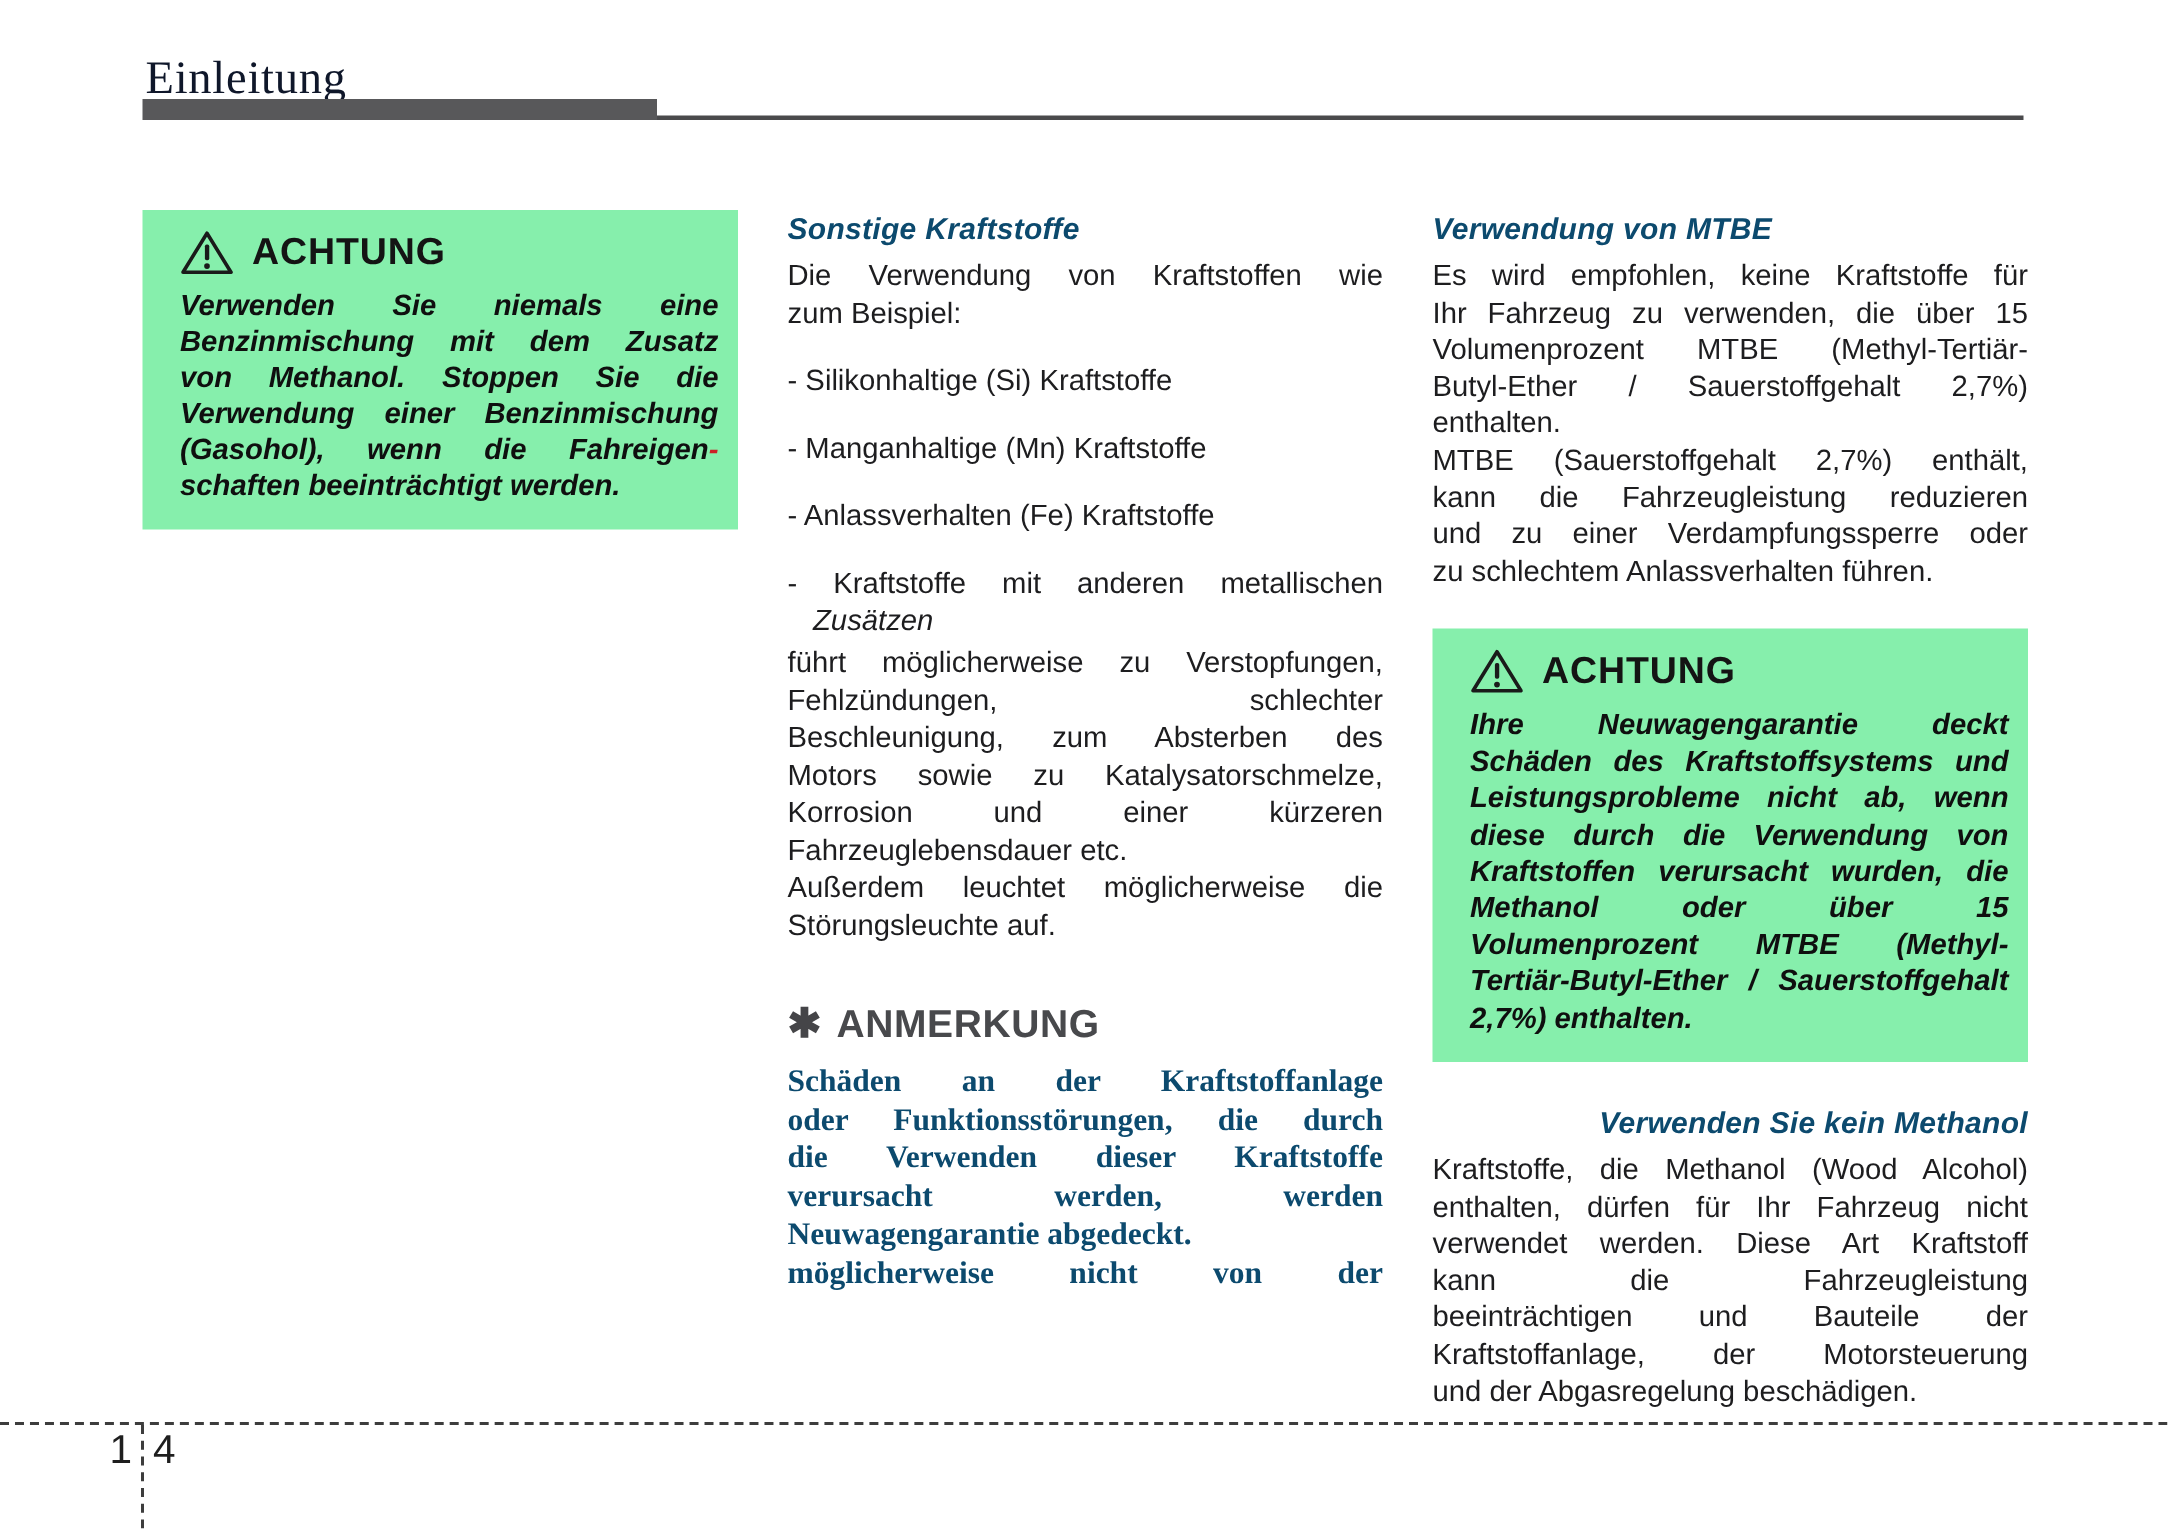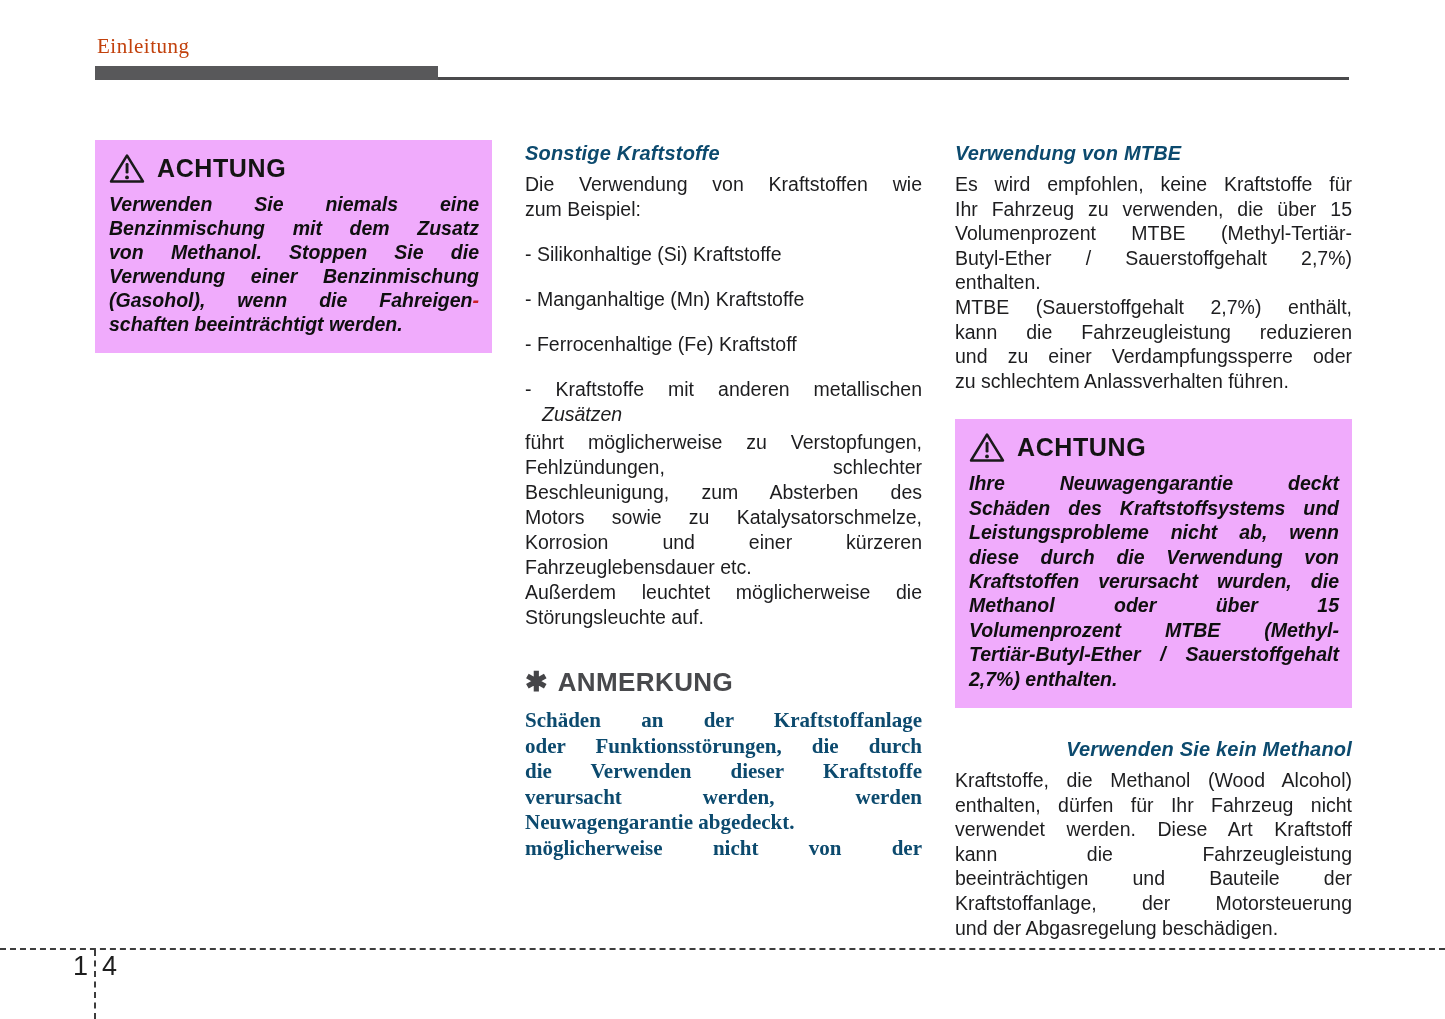--- a/index.html
+++ b/index.html
@@ -6,21 +6,21 @@
   body {
     width:1445px; height:1019px; position:relative;
     background:#ffffff; overflow:hidden;
     font-family:"Liberation Sans", sans-serif;
   }
 
   
   .page-title {
     position:absolute; left:97px; top:34px;
     font-family:"Liberation Serif", serif;
-    font-size:21px; color:#c2410c; letter-spacing:0.5px;
+    font-size:31px; color:#0f172a; letter-spacing:0.5px;
   }
   .rule-thick { position:absolute; left:95px; top:66px; width:343px; height:14px; background:#58585a; }
   .rule-thin  { position:absolute; left:438px; top:77px; width:911px; height:3px; background:#4a4a4c; }
 
   
   .col { position:absolute; top:140px; width:397px; }
   .col-left  { left:95px;  }
   .col-mid   { left:525px; }
   .col-right { left:955px; }
 
@@ -32,22 +32,22 @@
   .b-line { font-size:19.5px; line-height:25px; color:#1d1d1f; }
   .col-right .b-line { line-height:24.6px; }
   .j { text-align:justify; text-align-last:justify; }
 
   .list-block { margin-top:6px; margin-bottom:3px; }
   .list-line { margin-top:20px; }
   .hang { padding-left:17px;font-style:italic; }
 
   
   .caution-box {
-    background:#f0abfc; width:100%; box-sizing:border-box;
-    padding:9px 13px 17px 14px;
+    background:#86efac; width:100%; box-sizing:border-box;
+    padding:9px 13px 17px 25px;
   }
   .caution-title-row { display:flex; align-items:center; gap:12px; margin:4px 0 8px 0; }
   .caution-title {
     font-size:25px; font-weight:bold; color:#141414; letter-spacing:0.6px;
   }
   .w-icon { display:inline-flex; flex:0 0 auto; }
   .c-line {
     font-size:19.5px; font-weight:bold; font-style:italic;
     line-height:24px; color:#0f0f0f;
   }
@@ -104,21 +104,21 @@
 
 <div class="col col-mid">
   <div class="subhead">Sonstige Kraftstoffe</div>
 
   <div class="b-line j">Die Verwendung von Kraftstoffen wie</div>
   <div class="b-line">zum Beispiel:</div>
 
   <div class="list-block">
     <div class="b-line list-line">- Silikonhaltige (Si) Kraftstoffe</div>
     <div class="b-line list-line">- Manganhaltige (Mn) Kraftstoffe</div>
-    <div class="b-line list-line">- Ferrocenhaltige (Fe) Kraftstoff</div>
+    <div class="b-line list-line">- Anlassverhalten (Fe) Kraftstoffe</div>
     <div class="b-line list-line j">- Kraftstoffe mit anderen metallischen</div>
     <div class="b-line hang">Zusätzen</div>
   </div>
 
   <div class="b-line j">führt möglicherweise zu Verstopfungen,</div>
   <div class="b-line j">Fehlzündungen, schlechter</div>
   <div class="b-line j">Beschleunigung, zum Absterben des</div>
   <div class="b-line j">Motors sowie zu Katalysatorschmelze,</div>
   <div class="b-line j">Korrosion und einer kürzeren</div>
   <div class="b-line">Fahrzeuglebensdauer etc.</div>

